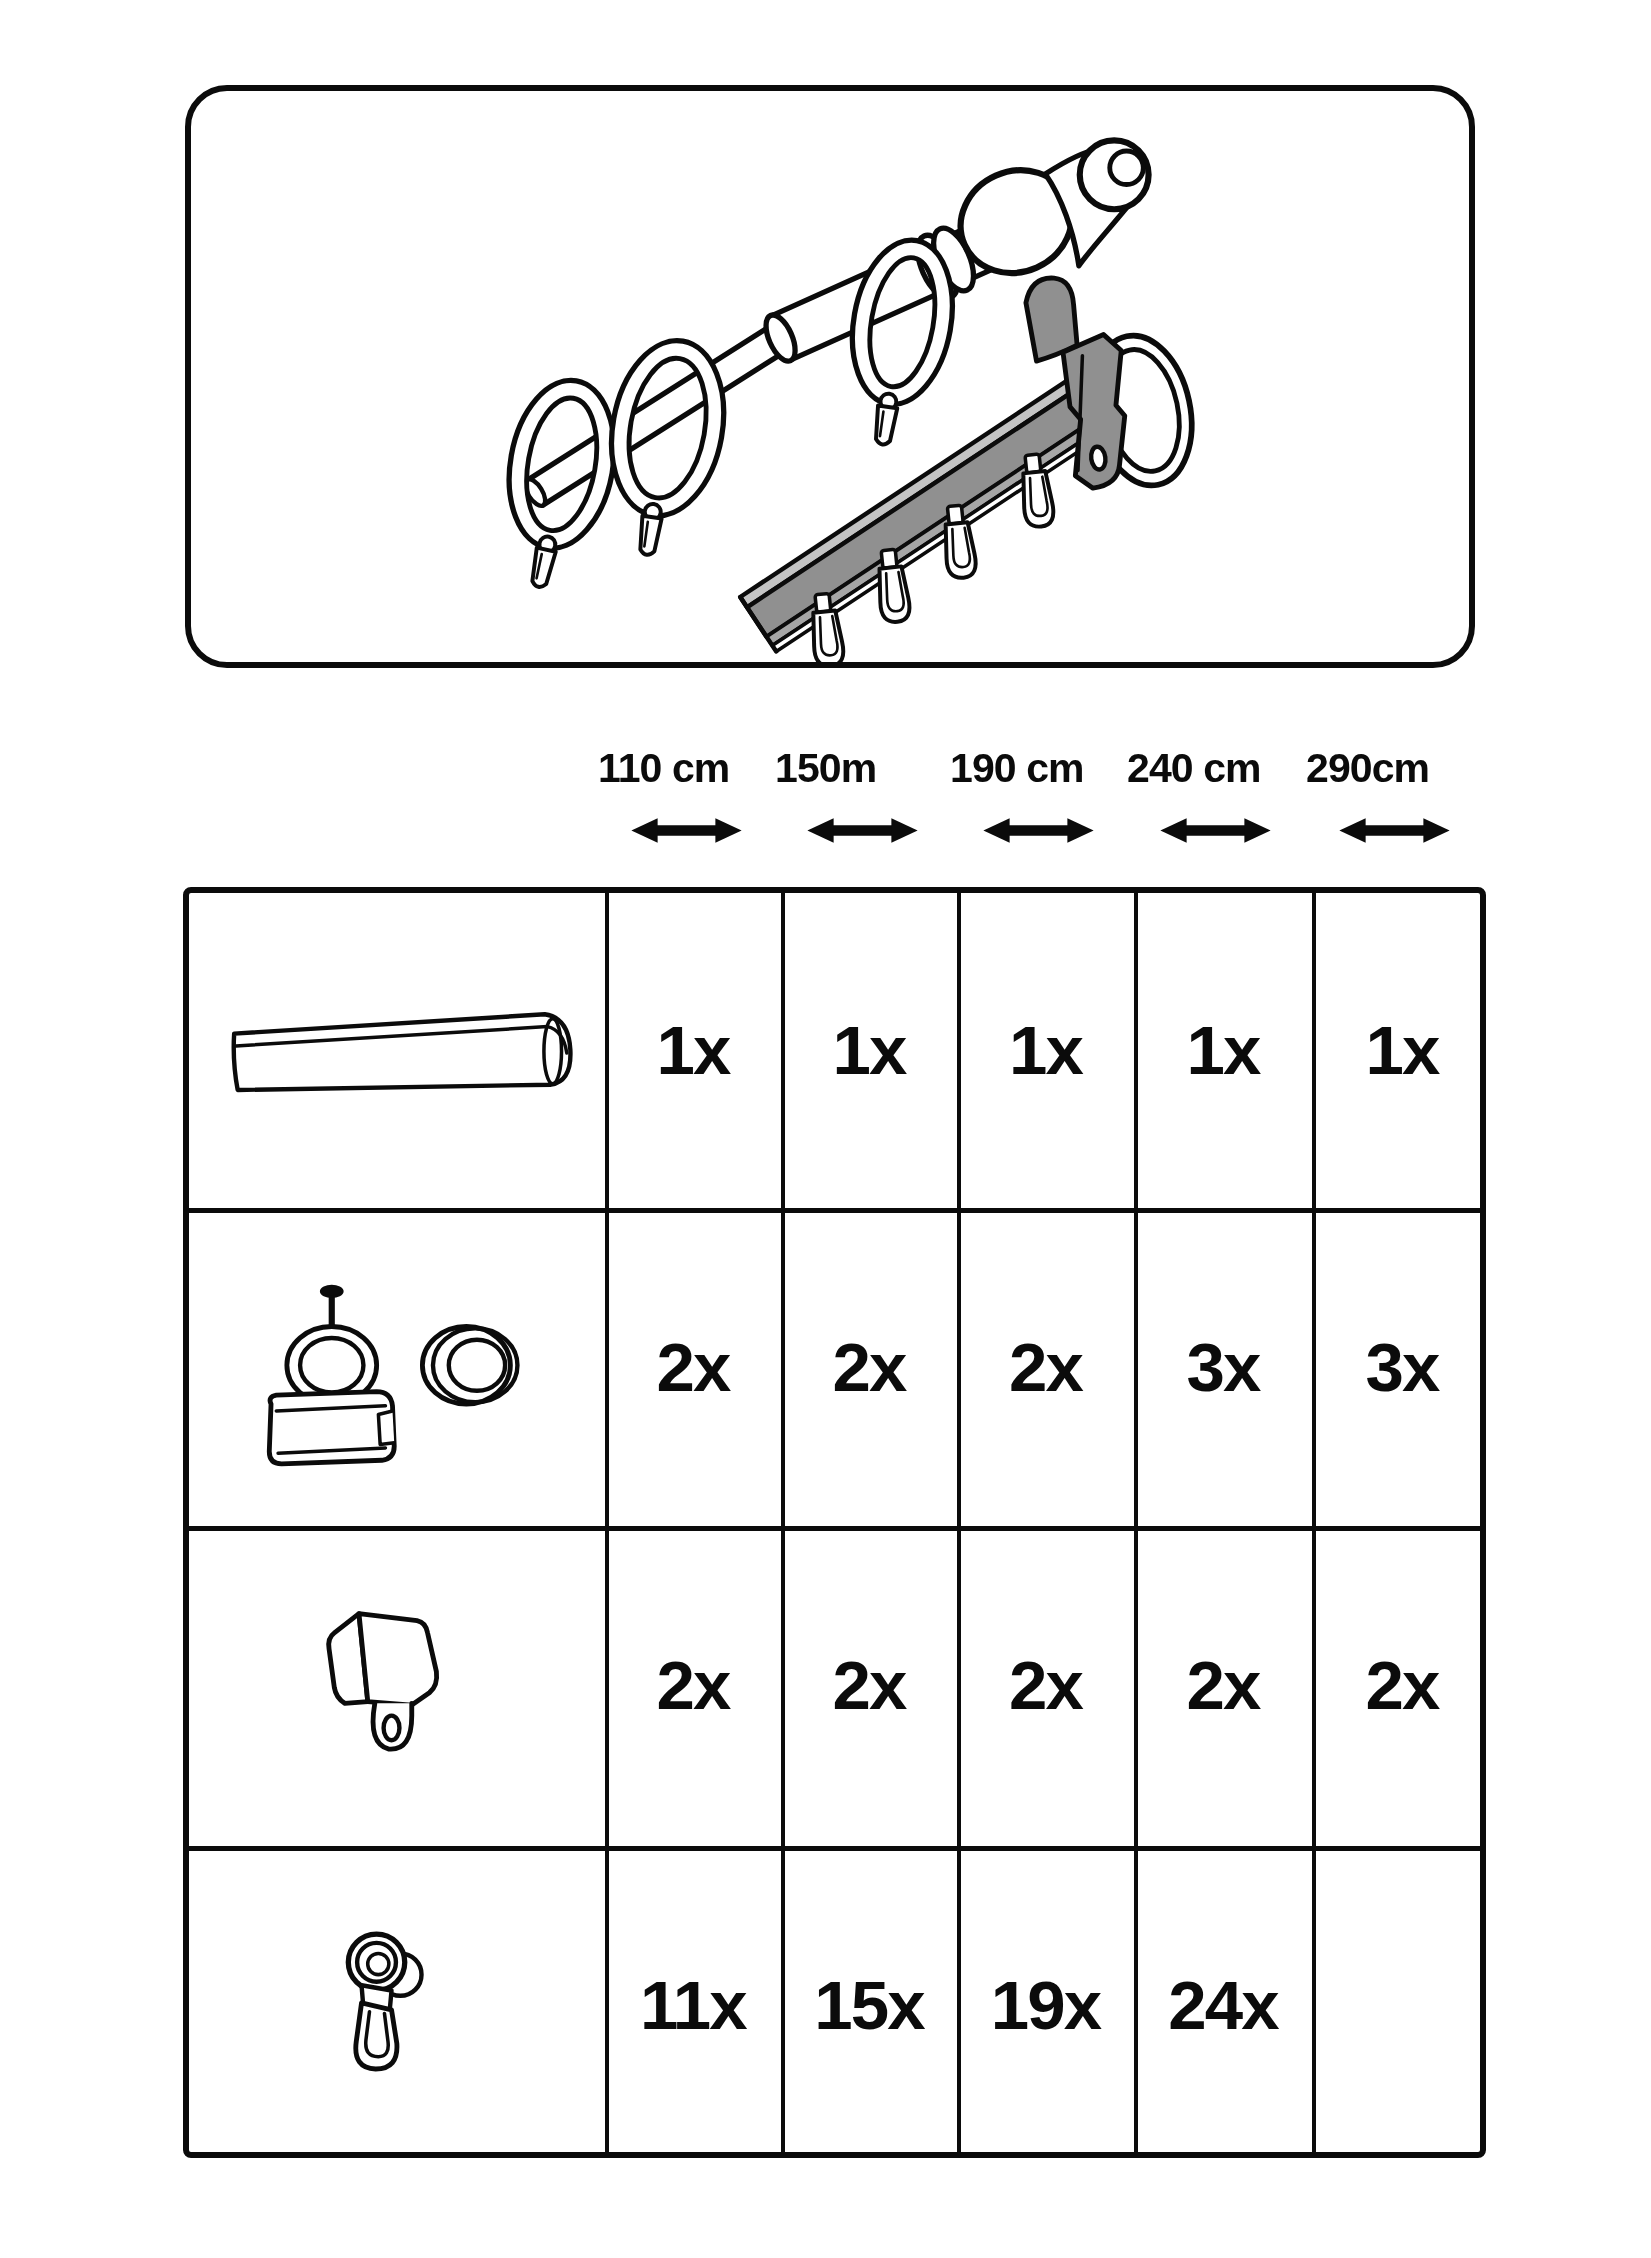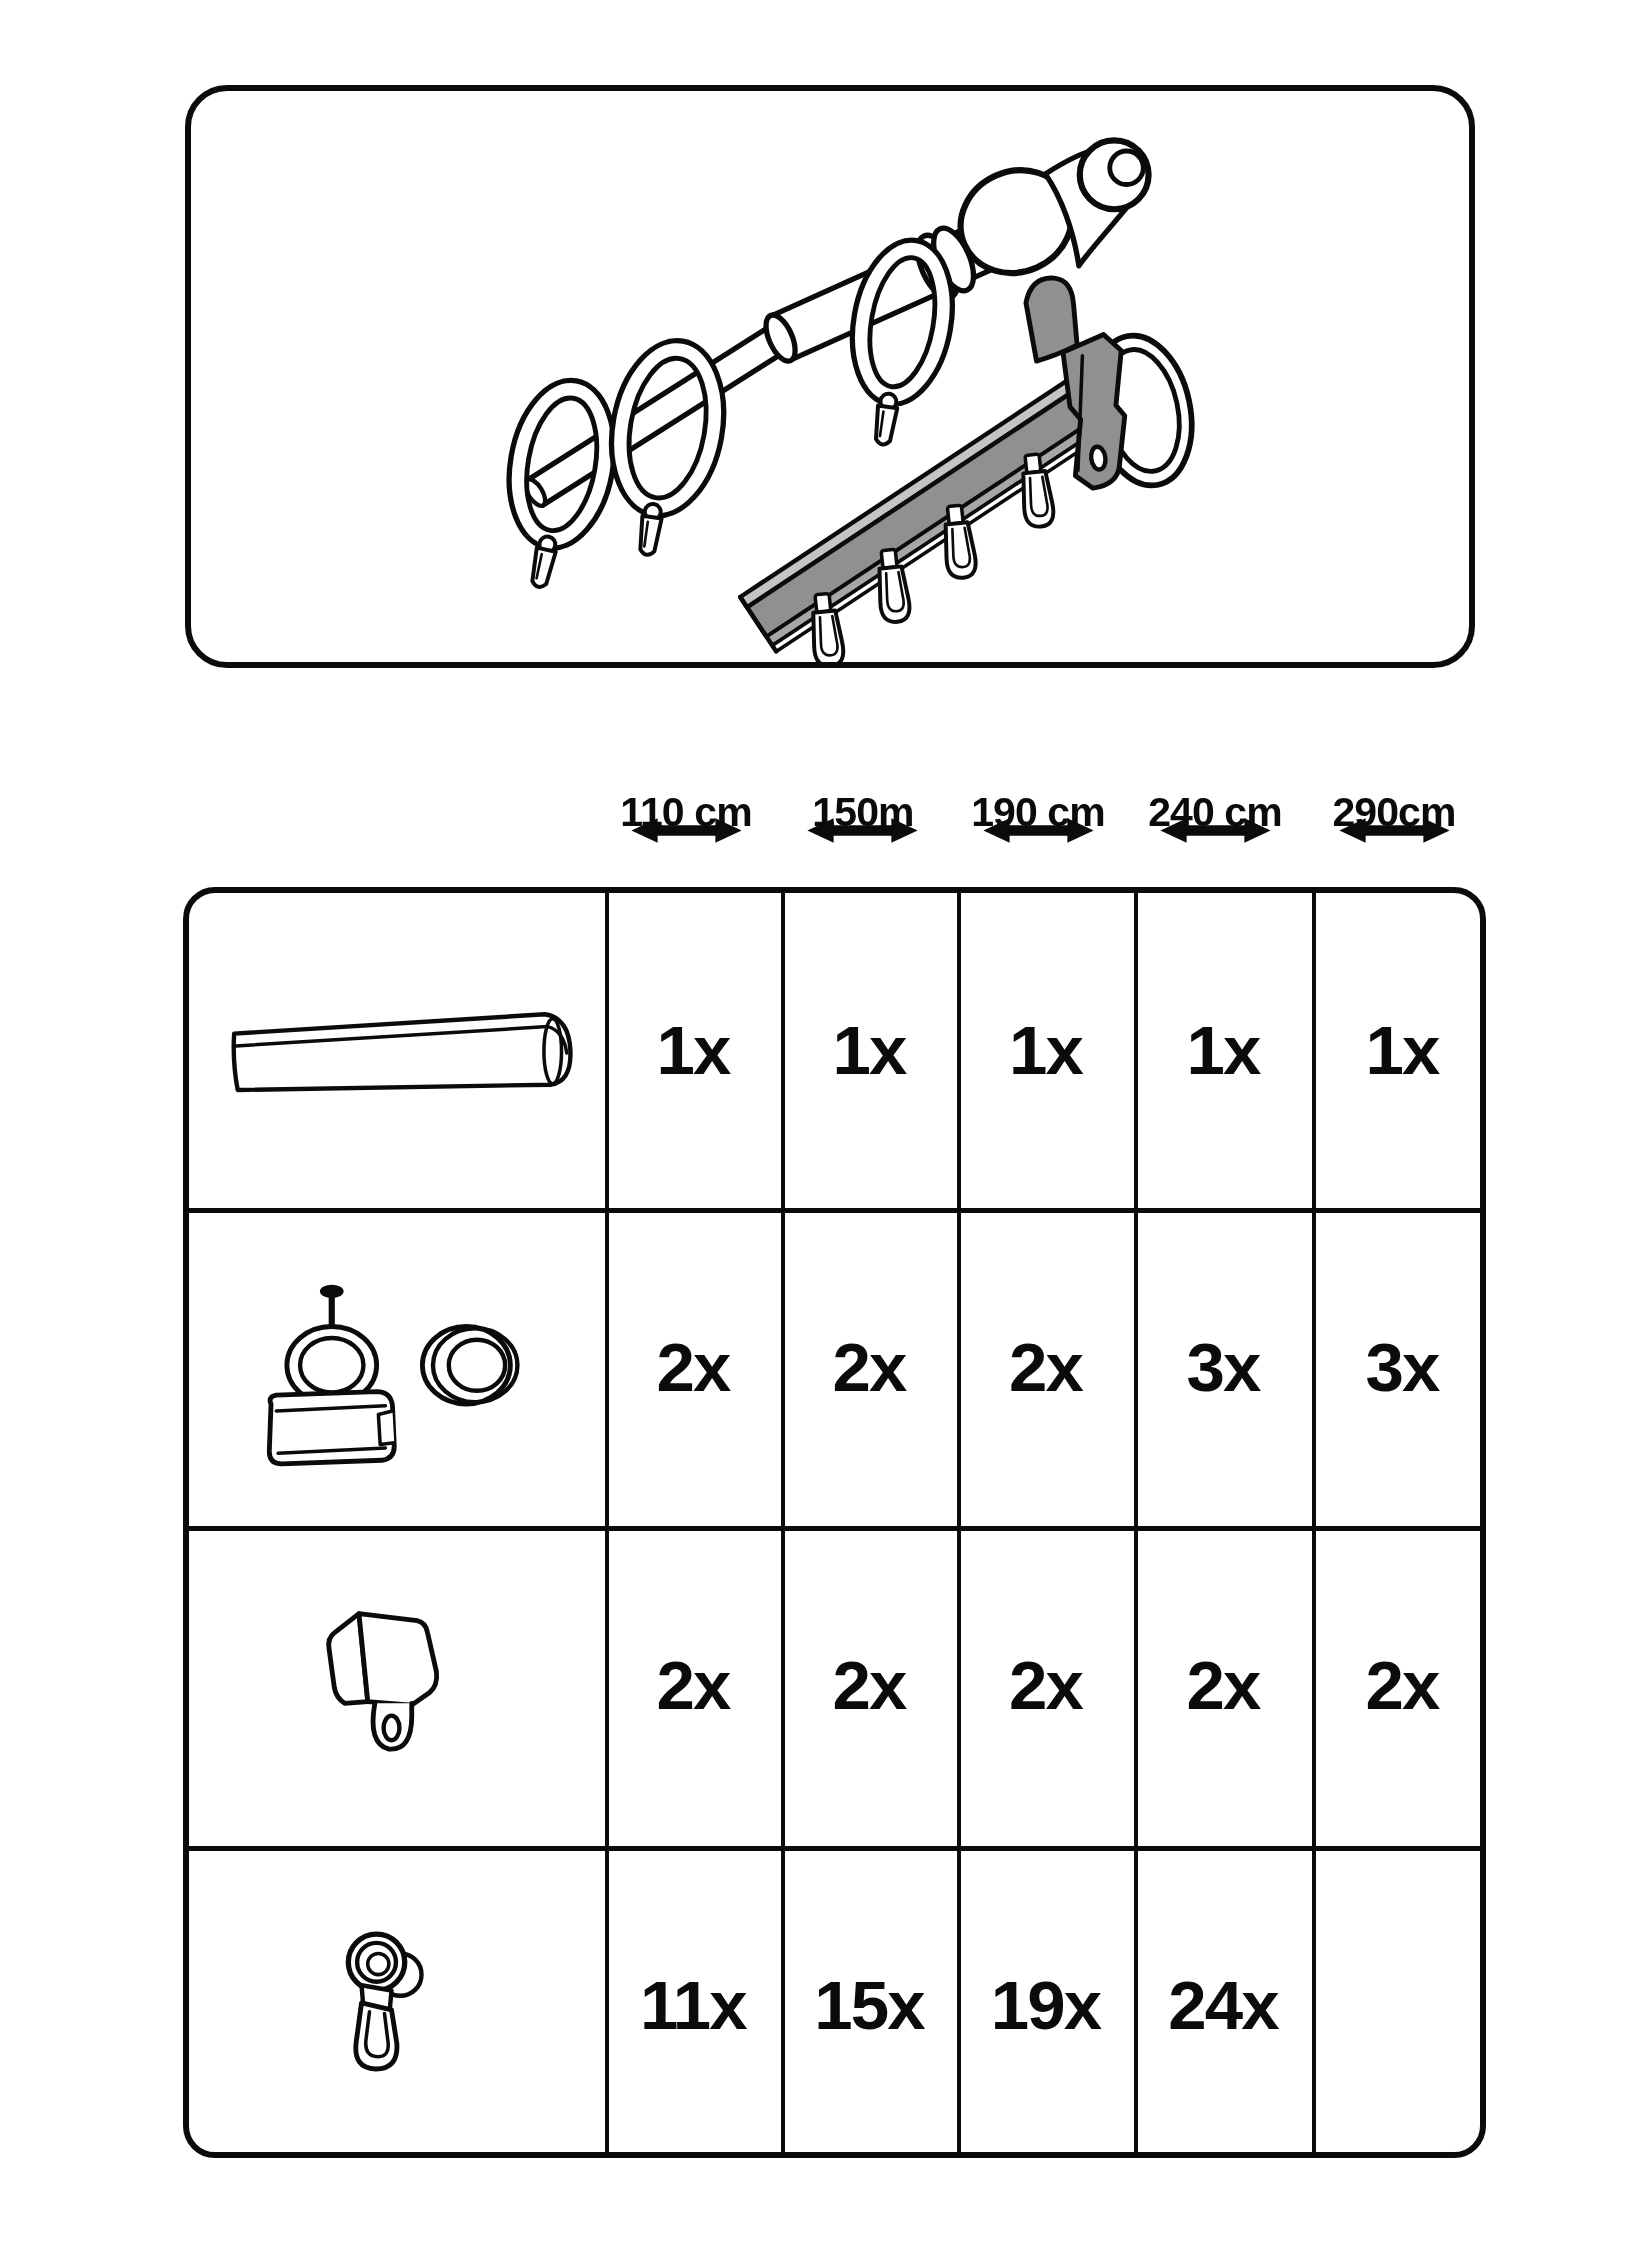--- a/index.html
+++ b/index.html
@@ -13,27 +13,27 @@
   }
   .abs{position:absolute;}
   
   .top-box{
     left:185px;top:85px;width:1290px;height:583px;
     border:6.2px solid var(--ink);border-radius:42px;box-sizing:border-box;background:var(--paper);
     overflow:hidden;
   }
   .top-box svg{display:block;width:100%;height:100%;}
   
-  .size-col{width:176px;text-align:center;top:745px;margin-top:44px;}
+  .size-col{width:176px;text-align:left;top:745px;}
   .size-label{font-weight:bold;font-size:41px;letter-spacing:-0.9px;white-space:nowrap;}
   .size-arrow{top:813px;width:115px;height:35px;}
   
   .parts-table{
     left:183px;top:887px;width:1303px;height:1271px;
-    border:6.2px solid var(--ink);border-radius:32px;box-sizing:border-box;background:var(--paper);
+    border:6.2px solid var(--ink);border-radius:8px;box-sizing:border-box;background:var(--paper);
     overflow:hidden;
   }
   .vline{width:4.4px;top:0;bottom:0;background:var(--ink);}
   .hline{height:5.3px;left:0;right:0;background:var(--ink);}
   .qty-cell{display:flex;align-items:center;justify-content:center;}
   .qty{font-weight:bold;font-size:69px;letter-spacing:-1.8px;}
   .part-svg{display:block;}
 </style>
 </head>
 <body>

